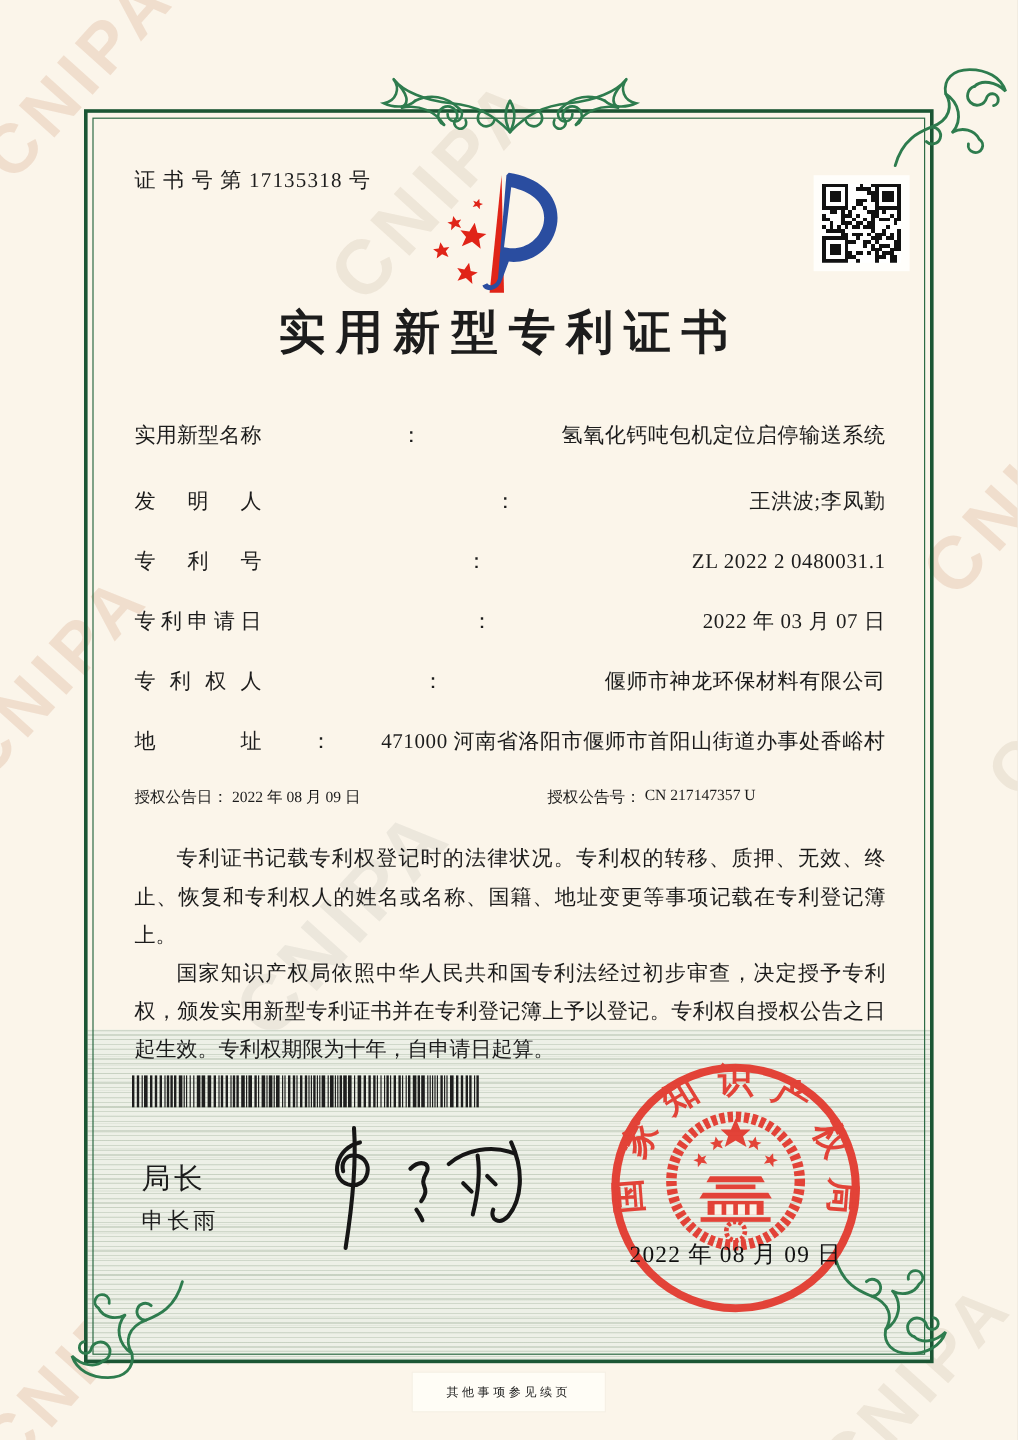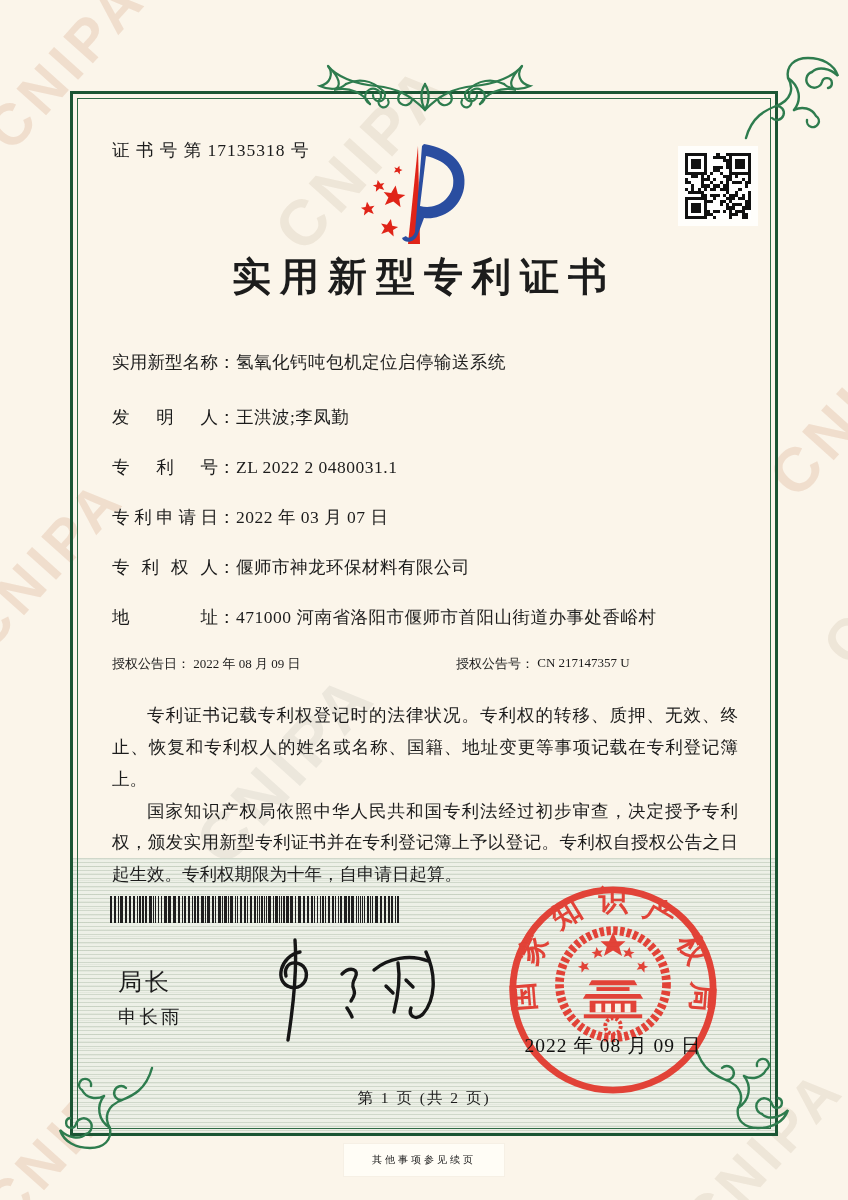--- a/index.html
+++ b/index.html
@@ -27,21 +27,21 @@
   .orn { position:absolute; pointer-events:none; }
   
   .cert-no { position:absolute; left:112px; top:138px; font-size:17.5px; letter-spacing:1px; }
   .logo { position:absolute; left:352px; top:140px; }
   .qr-pad { position:absolute; left:678px; top:146px; width:80px; height:80px; background:#fffefb;
     display:flex; align-items:center; justify-content:center; }
   .title { position:absolute; left:0; top:250px; width:100%; text-align:center;
     font-size:39px; font-weight:bold; letter-spacing:9px; }
   
   .fields { position:absolute; left:112px; top:350px; width:626px; font-size:17.5px; }
-  .frow { display:flex; align-items:baseline; height:50px; }
+  .frow { display:flex; align-items:baseline; height:50px;justify-content:space-between; }
   .frow.first { height:55px; }
   .flabel { display:inline-block; width:106px; text-align:justify; text-align-last:justify; }
   .fcolon { display:inline-block; width:18px; }
   .fvalue { letter-spacing:0.5px; }
   .grant-row { position:absolute; left:112px; top:655px; width:640px; font-size:13px; display:flex; }
   .gpair1 { width:344px; display:flex; }
   .gpair2 { display:flex; }
   
   .body-text { position:absolute; left:112px; top:700px; width:626px;
     font-size:17.5px; line-height:1.82; text-align:justify; }
@@ -481,16 +481,15 @@
           <rect x="102" y="124" width="6" height="9"></rect>
           <rect x="112" y="124" width="6" height="9"></rect>
           <rect x="122" y="124" width="6" height="9"></rect>
         </g>
         <circle cx="110" cy="147" r="8" fill="none" stroke="#e2352a" stroke-width="4" stroke-dasharray="3 2"></circle>
       </g>
     </g>
   </svg>
   <div class="seal-date">2022 年 08 月 09 日</div>
 
-  <div class="page-footer">第 1 页 (共 2 页)</div>
   <div class="note-box">其他事项参见续页</div>
 
 </div>
 
 </body></html>

